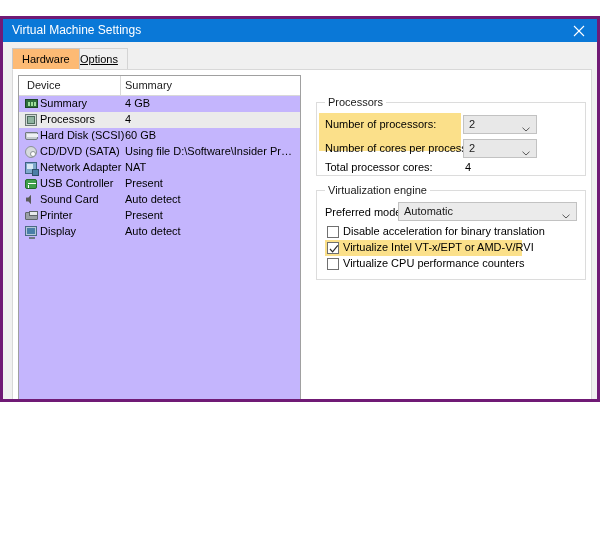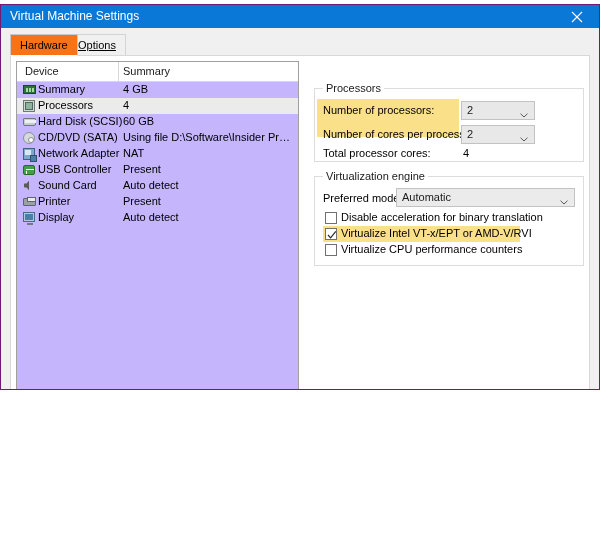--- a/index.html
+++ b/index.html
@@ -13,24 +13,24 @@
     overflow: hidden;
     font-family: "Liberation Sans", sans-serif;
     font-size: 11px;
     color: #000000;
     -webkit-font-smoothing: none;
   }
 
   
   #window {
     position: absolute;
-    left: 0; top: 4px;
+    left: 0; top: 16px;
     width: 600px; height: 386px;
     box-sizing: border-box;
-    border: 1px solid #701a75;
+    border: 3px solid #701a75;
     background: #f0f0f0;
     overflow: hidden;
   }
 
   
   #titlebar {
     position: absolute;
     left: 0; top: 0;
     width: 598px; height: 23px;
     background: #0a78d7;
@@ -76,21 +76,21 @@
     padding: 0 9px;
     line-height: 21px;
     font-size: 11px;
     color: #000;
     background: #f0f0f0;
     border: 1px solid #d4d4d4;
     border-bottom: none;
     white-space: nowrap;
   }
   .tab.selected {
-    background: #f97316;
+    background: #fdba74;
     border: 1px solid #c8c8c8;
     border-bottom: 1px solid #ffffff;
     z-index: 3;
   }
   #tab-hardware { left: 0; }
   #tab-options  { left: 58px; text-decoration: underline; }
 
   #tabpanel {
     position: absolute;
     left: 8px; top: 27px;

